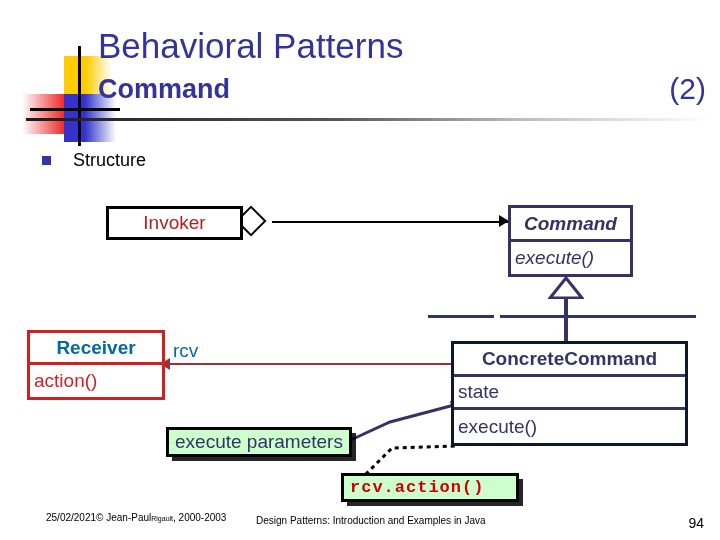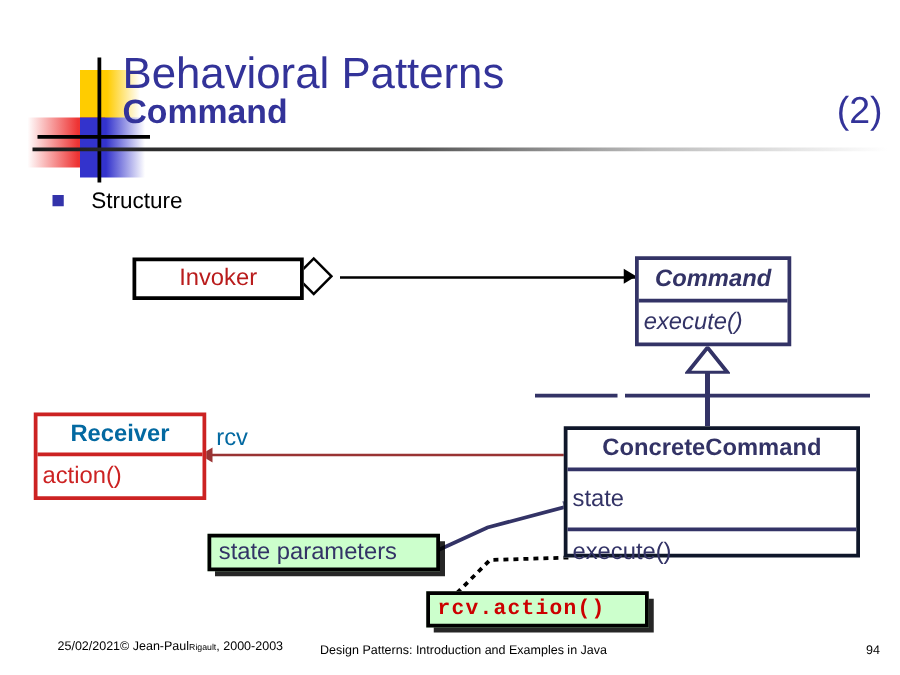--- a/index.html
+++ b/index.html
@@ -34,21 +34,21 @@
     position: absolute; left: 58px; top: 0px; width: 3px; height: 100px; background: #000000;
   }
   .cross-h {
     position: absolute; left: 10px; top: 62px; width: 90px; height: 3px; background: #000000;
   }
 
   
   .title-main {
     position: absolute; left: 98px; top: 26px;
     font-size: 35px; font-weight: normal; color: #333399;
-    letter-spacing: 0px; white-space: nowrap; margin-top: 13px;
+    letter-spacing: 0px; white-space: nowrap;
   }
   .title-sub {
     position: absolute; left: 98px; top: 74px;
     font-size: 27px; font-weight: bold; color: #333399;
     white-space: nowrap;
   }
   .title-num {
     position: absolute; right: 14px; top: 72px;
     font-size: 30px; color: #333399; white-space: nowrap;
   }
@@ -81,21 +81,21 @@
   #receiver-box { left: 27px; top: 330px; width: 138px; height: 70px; border: 3px solid #cc2222; }
   #receiver-box .row1 { height: 32px; justify-content: center; font-size: 19px; font-weight: bold;
                         color: #0369a1; border-bottom: 3px solid #cc2222; }
   #receiver-box .row2 { height: 32px; justify-content: flex-start; padding-left: 4px;
                         font-size: 19px; color: #cc2222; }
 
   
   #concrete-box { left: 451px; top: 341px; width: 237px; height: 105px; border: 3px solid #0f172a; }
   #concrete-box .row1 { height: 33px; justify-content: center; font-size: 19px; font-weight: bold;
                         color: #333366; border-bottom: 3px solid #333366; }
-  #concrete-box .row2 { height: 48px; justify-content: flex-start; padding-left: 4px;
+  #concrete-box .row2 { height: 33px; justify-content: flex-start; padding-left: 4px;
                         font-size: 19px; color: #333366; border-bottom: 3px solid #333366; }
   #concrete-box .row3 { height: 33px; justify-content: flex-start; padding-left: 4px;
                         font-size: 19px; color: #333366; }
 
   
   .note {
     position: absolute; box-sizing: border-box; background: #ccffcc;
     border: 3px solid #000000; display: flex; align-items: center;
     padding-left: 6px; white-space: nowrap;
     box-shadow: 5px 5px 0 -1px rgba(0,0,0,0.85);
@@ -152,21 +152,21 @@
   .footer { position: absolute; bottom: 0; left: 0; width: 720px; height: 34px; }
   .foot-left {
     position: absolute; left: 46px; top: 6px; font-size: 10px; color: #000000; white-space: nowrap;
     display: flex; align-items: baseline;
   }
   .foot-small { font-size: 7px; }
   .foot-center {
     position: absolute; left: 256px; top: 9px; font-size: 10px; color: #000000; white-space: nowrap;
   }
   .foot-right {
-    position: absolute; right: 16px; top: 9px; font-size: 10px; color: #000000;
+    position: absolute; right: 16px; top: 9px; font-size: 14px; color: #000000;
   }
 </style>
 </head>
 <body>
 
 <div id="slide">
 
   <div class="logo-wrap">
     <div class="sq-yellow"></div>
     <div class="sq-red"></div>
@@ -223,21 +223,21 @@
     <div class="uml-cell row1">Receiver</div>
     <div class="uml-cell row2">action()</div>
   </div>
 
   <div class="uml-box" id="concrete-box">
     <div class="uml-cell row1">ConcreteCommand</div>
     <div class="uml-cell row2">state</div>
     <div class="uml-cell row3">execute()</div>
   </div>
 
-  <div class="note" id="note-params">state parameters</div>
+  <div class="note" id="note-params">execute parameters</div>
   <div class="note" id="note-rcv">rcv.action()</div>
 
   <div class="footer">
     <div class="foot-left">
       <span>25/02/2021</span>
         <span>© Jean-Paul</span>
         <span class="foot-small">Rigault</span>
         <span>, 2000-2003</span>
     </div>
     <div class="foot-center">Design Patterns: Introduction and Examples in Java</div>

